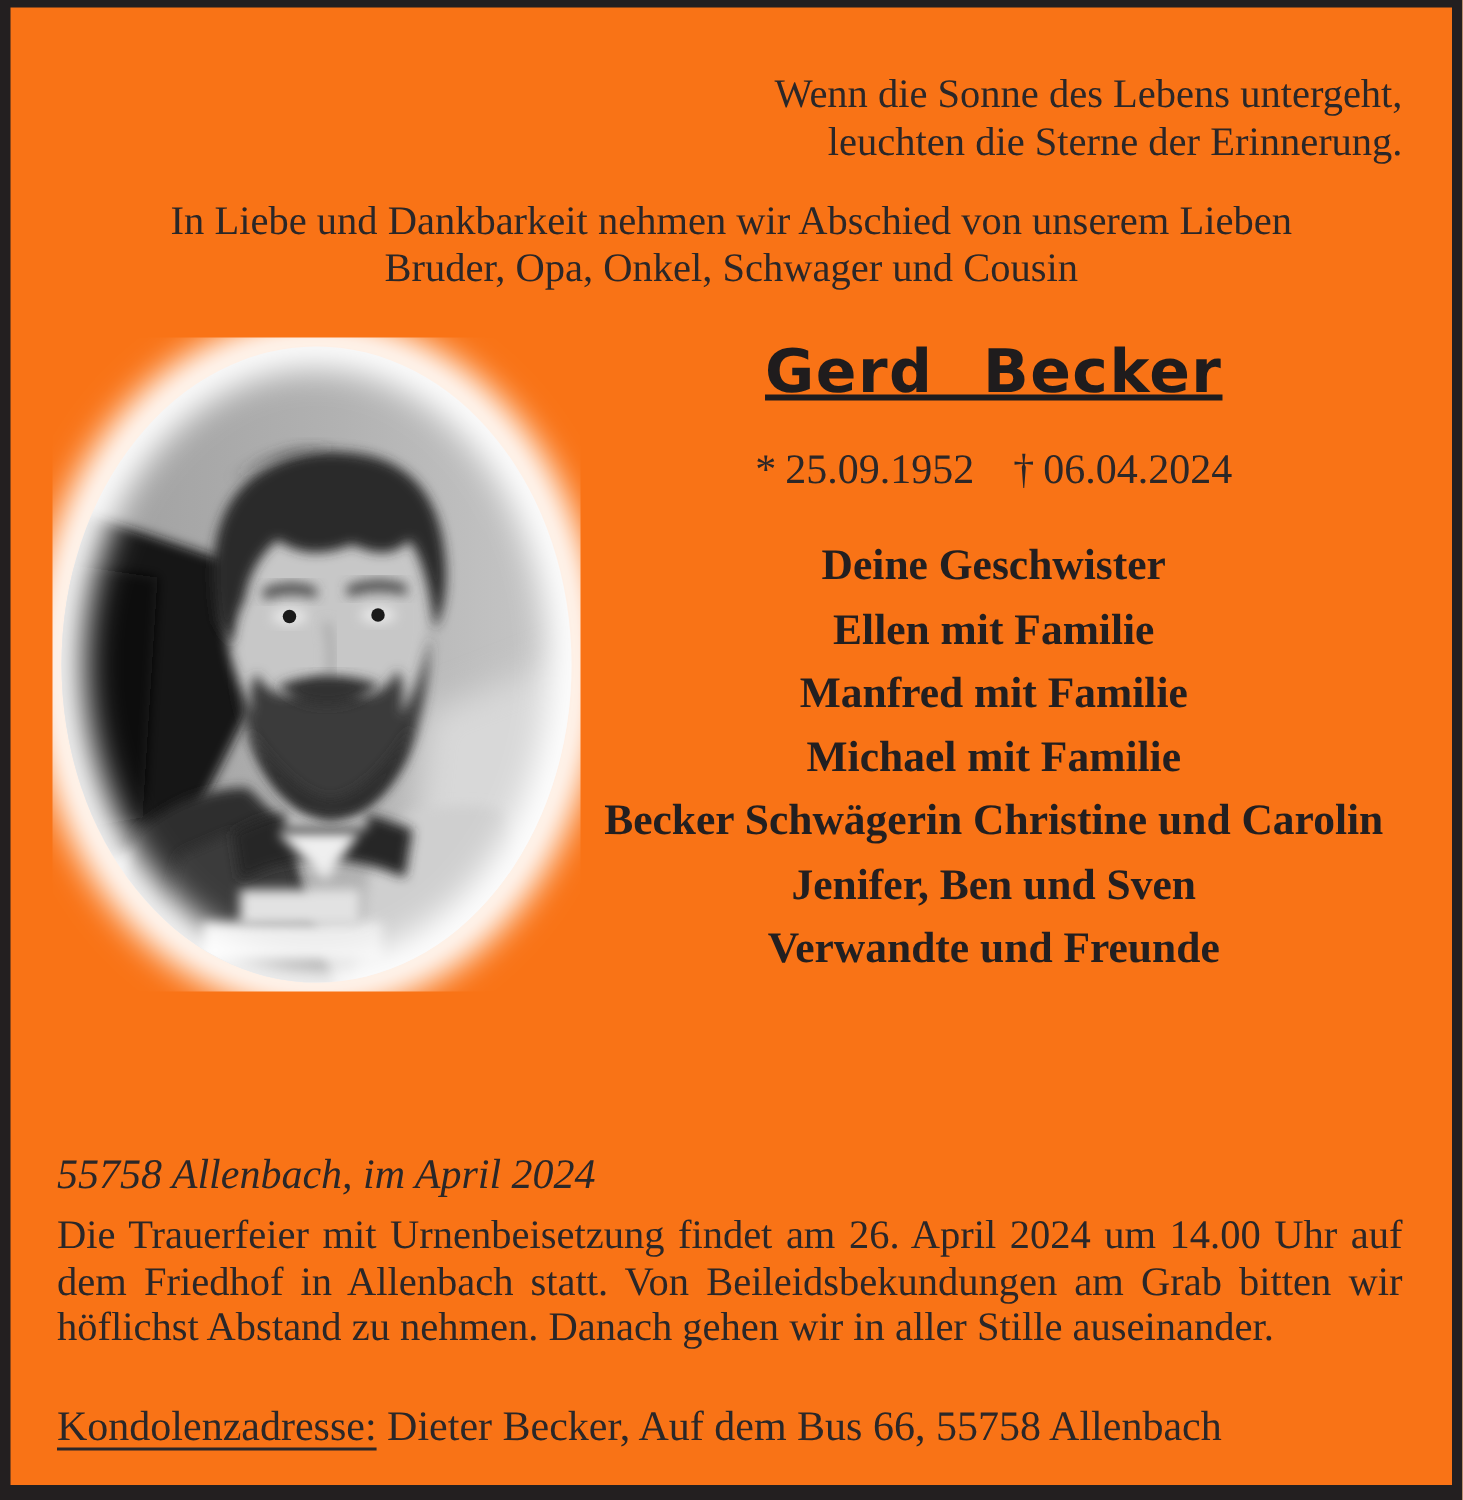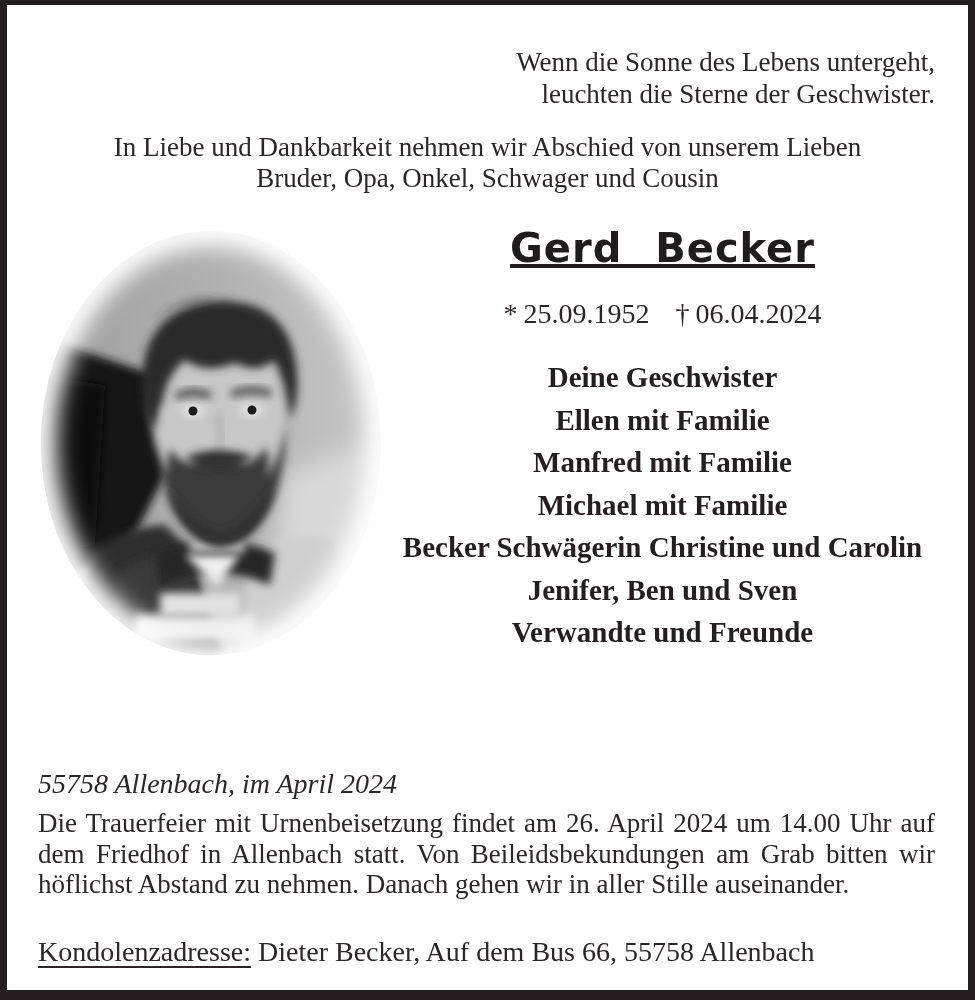--- a/index.html
+++ b/index.html
@@ -1,20 +1,20 @@
 <!DOCTYPE html>
 <html><head>
 <meta charset="utf-8">
 <style>
   html,body { margin:0; padding:0; background:#e9e9e9; }
   .page {
     position:relative;
     width:975px; height:1000px;
     box-sizing:border-box;
-    background:#ffffff;
+    background:#f97316;
     border-style:solid;
     border-color:#231f20;
     border-width:5px 7px 10px 7px;
     font-family:"Liberation Serif", serif;
     color:#2b2728;
     overflow:hidden;
   }
   .quote {
     position:absolute; top:41px; right:33px;
     text-align:right;
@@ -72,21 +72,21 @@
     margin-top:23px;
   }
 </style>
 </head>
 <body>
 
 <div class="page">
 
   <div class="quote">
     <div>Wenn die Sonne des Lebens untergeht,</div>
-    <div>leuchten die Sterne der Geschwister.</div>
+    <div>leuchten die Sterne der Erinnerung.</div>
   </div>
 
   <div class="intro">
     <div>In Liebe und Dankbarkeit nehmen wir Abschied von unserem Lieben</div>
     <div>Bruder, Opa, Onkel, Schwager und Cousin</div>
   </div>
 
   <div class="photo-wrap">
     
     <svg width="352" height="436" viewBox="0 0 352 436">

